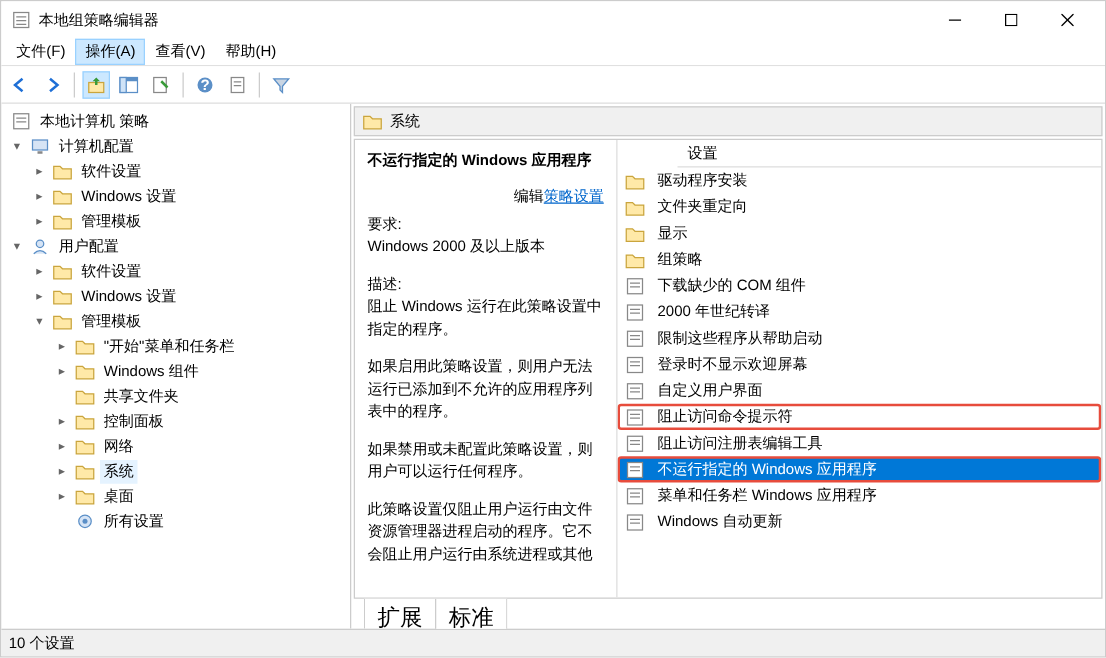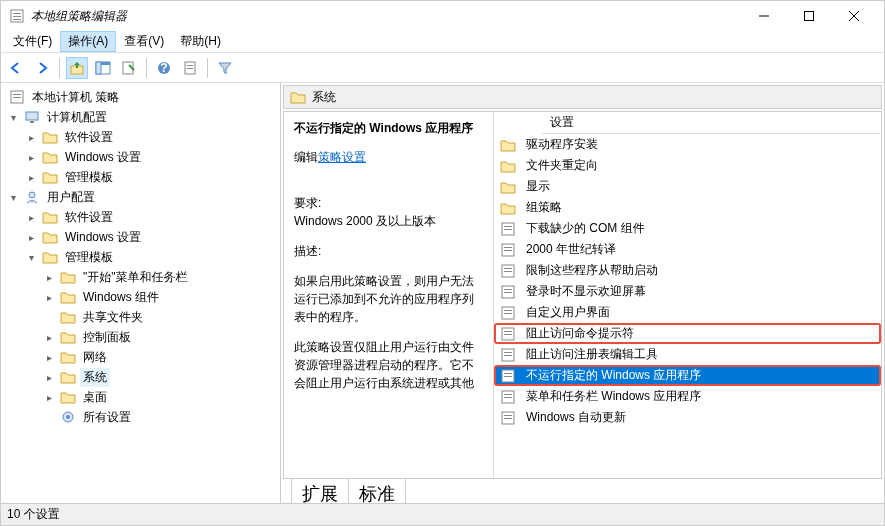--- a/index.html
+++ b/index.html
@@ -1,17 +1,17 @@
 <!DOCTYPE html>
 <html><head>
 <meta charset="utf-8">
 <style>
 * { margin: 0; padding: 0; box-sizing: border-box; font-family: "Microsoft YaHei", "Segoe UI", sans-serif; font-size: 12px; }
 body { background: #fff; width: 885px; height: 526px; overflow: hidden; display: flex; flex-direction: column; border: 1px solid #ccc; }
-.titlebar { height: 30px; display: flex; align-items: center; padding: 0 8px; background: #fff; font-style: italic; }
+.titlebar { height: 30px; display: flex; align-items: center; padding: 0 8px; background: #fff; }
 .titlebar .icon { width: 16px; height: 16px; margin-right: 6px; }
 .titlebar .title { flex: 1; }
 .titlebar .win-controls { display: flex; gap: 0; }
 .titlebar .win-btn { width: 45px; height: 30px; display: flex; align-items: center; justify-content: center; }
 .menubar { height: 22px; display: flex; align-items: center; padding: 0 4px; background: #fff; border-bottom: 1px solid #e0e0e0; }
 .menubar .menu-item { padding: 2px 8px; }
 .menubar .menu-item.selected { background: #cce8ff; border: 1px solid #99d1ff; padding: 1px 7px; }
 .toolbar { height: 30px; display: flex; align-items: center; padding: 0 4px; gap: 4px; background: #fff; border-bottom: 1px solid #ddd; }
 .toolbar .tb-btn { width: 22px; height: 22px; display: flex; align-items: center; justify-content: center; border: 1px solid transparent; }
 .toolbar .tb-btn.selected { background: #cce8ff; border: 1px solid #99d1ff; }
@@ -21,21 +21,21 @@
 .tree-node { display: flex; align-items: center; height: 20px; padding-left: 4px; white-space: nowrap; }
 .tree-node .exp { width: 13px; height: 13px; display: flex; align-items: center; justify-content: center; font-size: 10px; color: #666; }
 .tree-node .node-icon { width: 16px; height: 16px; margin: 0 4px; flex-shrink: 0; }
 .tree-node .node-label { padding: 1px 3px; }
 .tree-node.selected .node-label { background: #e5f3ff; }
 .right-pane { flex: 1; display: flex; flex-direction: column; overflow: hidden; }
 .right-header { height: 24px; background: #f0f0f0; border: 1px solid #ccc; display: flex; align-items: center; padding: 0 6px; gap: 6px; margin: 2px; }
 .right-body { flex: 1; display: flex; overflow: hidden; border: 1px solid #ccc; margin: 0 2px; }
 .desc-pane { width: 210px; padding: 8px 10px; border-right: 1px solid #ddd; overflow: hidden; }
 .desc-title { font-weight: bold; margin-bottom: 12px; }
-.desc-edit { margin-bottom: 28px; }
+.desc-edit { margin-bottom: 4px; text-align: right; }
 .desc-edit a { color: #0066cc; text-decoration: underline; }
 .desc-section { margin-bottom: 12px; line-height: 1.5; }
 .list-pane { flex: 1; overflow: auto; position: relative; }
 .list-header { height: 22px; background: #fff; border-bottom: 1px solid #ddd; display: flex; align-items: center; padding: 0 8px; position: sticky; top: 0; margin-left: 48px; }
 .list-row { height: 21px; display: flex; align-items: center; padding: 0 6px; gap: 10px; white-space: nowrap; }
 .list-row.selected { background: #0078d7; color: #fff; }
 .list-row.highlight { border: 2px solid #e74c3c; border-radius: 3px; height: 21px; padding: 0 4px; }
 .list-row .row-icon { width: 16px; height: 16px; flex-shrink: 0; }
 .tabs { height: 24px; display: flex; align-items: flex-start; padding-left: 8px; margin: 0 2px; }
 .tab { padding: 3px 10px; border: 1px solid #ccc; border-top: none; background: #fff; font-size: 18px; border-radius: 0 0 4px 4px; margin-right: -1px; }
@@ -311,22 +311,24 @@
         <div class="desc-title">不运行指定的 Windows 应用程序</div>
         <div class="desc-edit">
           <span>编辑</span><a href="#">策略设置</a>
         </div>
         <div class="desc-section">
           <div>要求:</div>
           <div>Windows 2000 及以上版本</div>
         </div>
         <div class="desc-section">
           <div>描述:</div>
+          <div>阻止 Windows 运行在此策略设置中指定的程序。</div>
         </div>
         <div class="desc-section">如果启用此策略设置，则用户无法运行已添加到不允许的应用程序列表中的程序。</div>
+        <div class="desc-section">如果禁用或未配置此策略设置，则用户可以运行任何程序。</div>
         <div class="desc-section">此策略设置仅阻止用户运行由文件资源管理器进程启动的程序。它不会阻止用户运行由系统进程或其他</div>
       </div>
 
       <div class="list-pane">
         <div class="list-header">设置</div>
         <div class="list-row">
             <span class="row-icon">
               <svg width="16" height="16">
                 <path d="M1 4 L6 4 L8 6 L15 6 L15 14 L1 14 Z" fill="#ffe9a8" stroke="#caa53d"></path>
               </svg>

